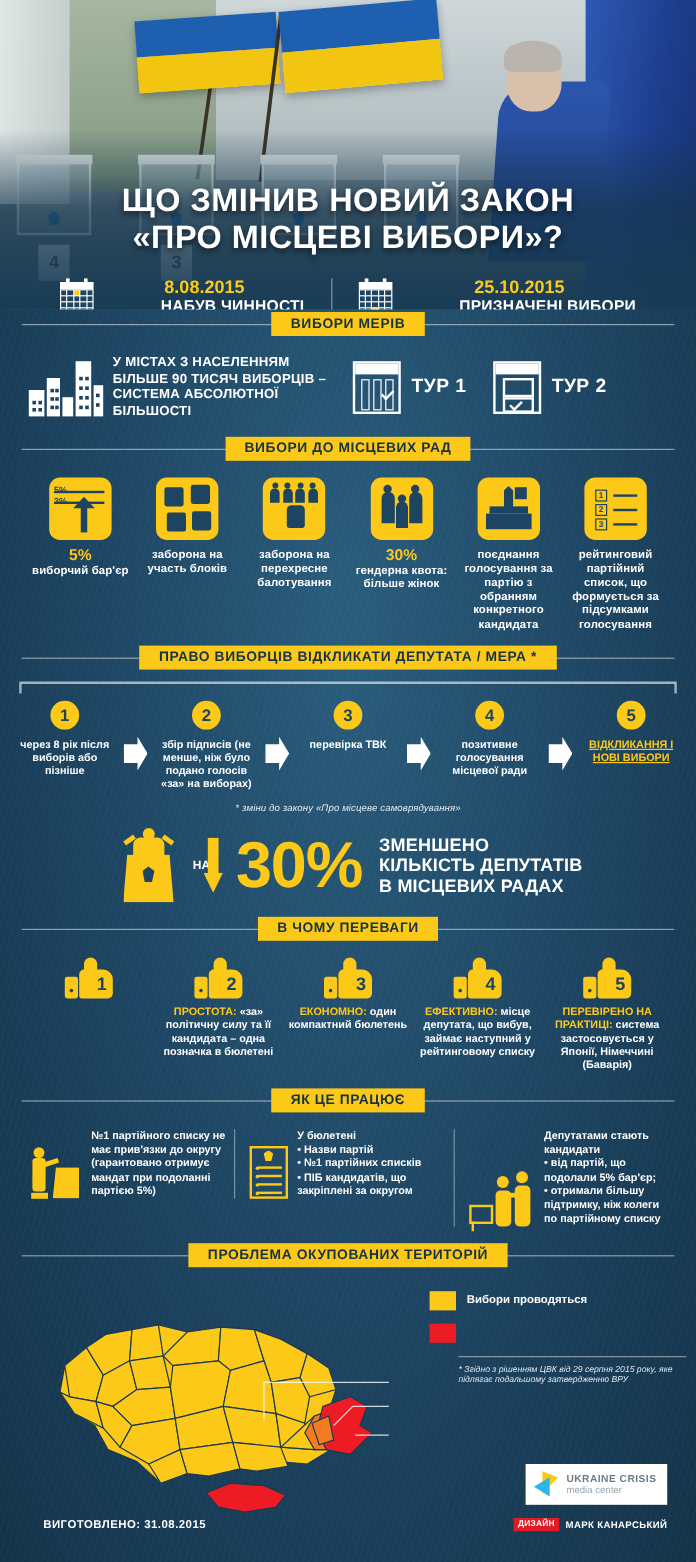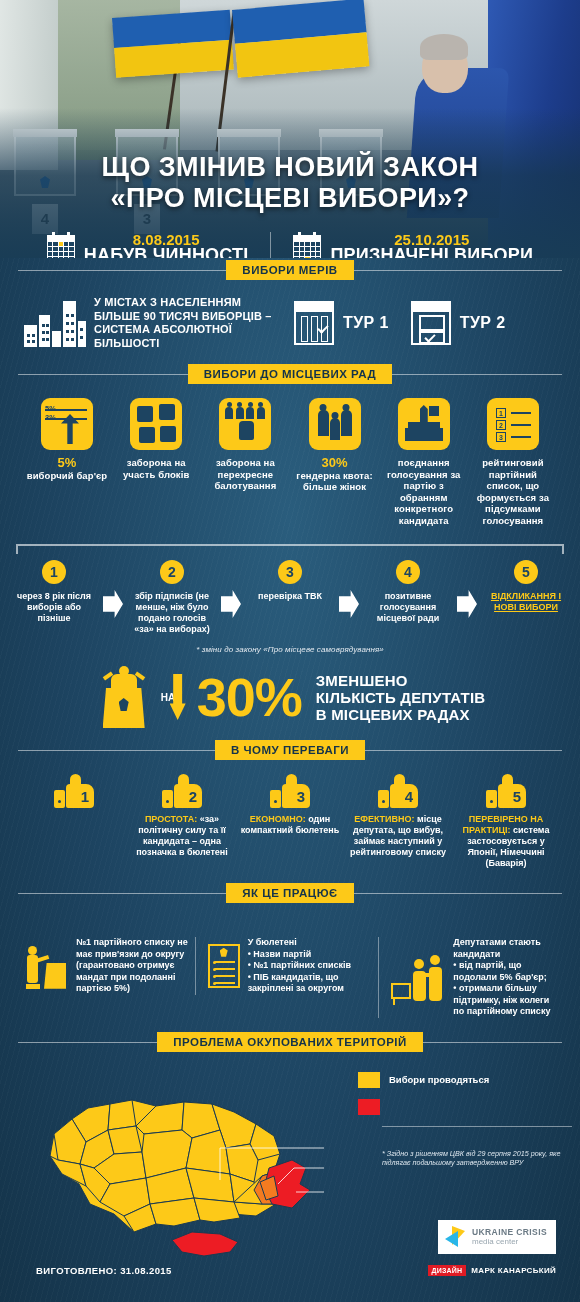--- a/index.html
+++ b/index.html
@@ -67,21 +67,21 @@
   .date-item{display:flex;align-items:center;gap:9px;padding:0 22px;}
   .date-item + .date-item{border-left:1px solid rgba(255,255,255,.45);}
   .cal{width:28px;height:30px;position:relative;}
   .cal .top{position:absolute;top:3px;left:0;width:28px;height:6px;background:#fff;}
   .cal .ring{position:absolute;top:0;width:3px;height:6px;background:#fff;}
   .cal .grid{position:absolute;top:9px;left:0;width:28px;height:21px;background:#fff;
      display:grid;grid-template-columns:repeat(5,1fr);grid-template-rows:repeat(4,1fr);gap:1px;padding:1px;}
   .cal .grid i{background:#1d4461;}
   .cal .grid i.hl{background:#fdc918;}
   .dt-num{color:#fdc918;font-weight:bold;font-size:15px;line-height:16px;}
-  .dt-lbl{font-weight:bold;font-size:18px;line-height:14px;letter-spacing:.2px;}
+  .dt-lbl{font-weight:bold;font-size:13px;line-height:14px;letter-spacing:.2px;margin-left:47px;}
 
   
   .sect-head{position:relative;height:24px;margin:0 18px;display:flex;align-items:center;justify-content:center;}
   .sect-head .rule{position:absolute;left:0;right:0;top:50%;height:1px;background:rgba(255,255,255,.5);}
   .sect-head .chip{position:relative;background:#fdc918;color:#14334a;font-weight:bold;
      font-size:11.5px;letter-spacing:.5px;padding:4px 16px;white-space:nowrap;}
 
   .panel{margin:0 18px;}
 
   
@@ -167,21 +167,21 @@
   .thumb .palm{position:absolute;right:0;bottom:0;width:28px;height:24px;background:#fdc918;border-radius:4px 8px 4px 2px;}
   .thumb .up{position:absolute;right:13px;top:0;width:11px;height:16px;background:#fdc918;border-radius:6px 6px 0 0;}
   .thumb .cuff{position:absolute;left:0;bottom:0;width:11px;height:18px;background:#fdc918;border-radius:2px;}
   .thumb .dot{position:absolute;left:4px;bottom:5px;width:3px;height:3px;border-radius:50%;background:#1d4461;}
   .thumb .n{position:absolute;right:5px;bottom:3px;color:#1d4461;font-size:15px;font-weight:bold;}
   .adv .t{font-size:9px;line-height:11px;font-weight:bold;}
   .adv .t b{color:#fdc918;}
 
   
   .how-row{display:flex;align-items:flex-start;padding:12px 6px;gap:6px;}
-  .how{display:flex;gap:8px;align-items:center;flex:1;margin-top:20px;}
+  .how{display:flex;gap:8px;align-items:flex-end;flex:1;}
   .how + .how{border-left:1px solid rgba(255,255,255,.4);padding-left:12px;}
   .how .txt{font-size:9px;line-height:11.5px;font-weight:bold;color:#fff;}
   .speaker{width:44px;height:46px;position:relative;flex:none;}
   .speaker .st{position:absolute;right:2px;bottom:0;width:22px;height:26px;background:#fdc918;
      clip-path:polygon(12% 0,100% 0,100% 100%,0 100%);}
   .speaker .h{position:absolute;left:4px;bottom:34px;width:9px;height:9px;border-radius:50%;background:#fdc918;}
   .speaker .b{position:absolute;left:3px;bottom:6px;width:11px;height:28px;background:#fdc918;border-radius:3px;}
   .speaker .a{position:absolute;left:11px;bottom:28px;width:14px;height:4px;background:#fdc918;transform:rotate(-18deg);}
   .speaker .l{position:absolute;left:2px;bottom:0;width:14px;height:5px;background:#fdc918;}
   .bal-ico{width:32px;height:44px;border:2px solid #fdc918;position:relative;flex:none;}
@@ -195,21 +195,21 @@
   .two .desk{position:absolute;left:0;bottom:2px;width:20px;height:16px;border:2px solid #fdc918;}
   .two .dleg{position:absolute;left:2px;bottom:-4px;width:2px;height:8px;background:#fdc918;}
 
   
   .map-wrap{position:relative;height:200px;margin-top:4px;}
   .legend{position:absolute;right:8px;top:14px;width:214px;}
   .lg{display:flex;gap:9px;align-items:center;margin-bottom:11px;}
   .sw{width:22px;height:16px;flex:none;}
   .lg .lt{font-size:9.5px;line-height:11.5px;font-weight:bold;}
   .leg-note{font-size:7.2px;line-height:9px;font-style:italic;color:#dde6ee;
-     border-top:1px solid rgba(255,255,255,.45);padding-top:22px;width:190px;margin-left:24px;}
+     border-top:1px solid rgba(255,255,255,.45);padding-top:5px;width:190px;margin-left:24px;}
 
   
   .made{position:absolute;left:36px;bottom:26px;font-size:9.5px;font-weight:bold;letter-spacing:.4px;}
   .logo{position:absolute;right:24px;bottom:48px;width:118px;height:34px;background:#fff;
      display:flex;align-items:center;gap:5px;padding:0 7px;}
   .logo .tri{width:22px;height:22px;position:relative;flex:none;}
   .logo .tri .y{position:absolute;left:7px;top:0;width:0;height:0;border-left:13px solid #fdc918;
      border-top:5px solid transparent;border-bottom:14px solid transparent;}
   .logo .tri .c{position:absolute;left:0;top:5px;width:0;height:0;border-right:13px solid #29b6e8;
      border-top:8px solid transparent;border-bottom:8px solid transparent;}
@@ -469,20 +469,24 @@
           <div class="numline" style="left:24px;top:14px;"></div>
         <div class="numbox" style="left:9px;top:22px;">2</div>
           <div class="numline" style="left:24px;top:26px;"></div>
         <div class="numbox" style="left:9px;top:34px;">3</div>
           <div class="numline" style="left:24px;top:38px;"></div>
       </div>
       <div class="cap"><span>рейтинговий партійний список, що формується за підсумками голосування</span></div>
     </div>
   </div>
 
+  <div class="sect-head">
+    <div class="rule"></div>
+    <div class="chip">ПРАВО ВИБОРЦІВ ВІДКЛИКАТИ ДЕПУТАТА / МЕРА *</div>
+  </div>
 
   <div class="bracket"></div>
 
   <div class="steps">
     <div class="step">
       <div class="num">1</div>
       <div class="txt">через 8 рік після виборів або пізніше</div>
     </div>
     <div class="chev"></div>
     <div class="step">

